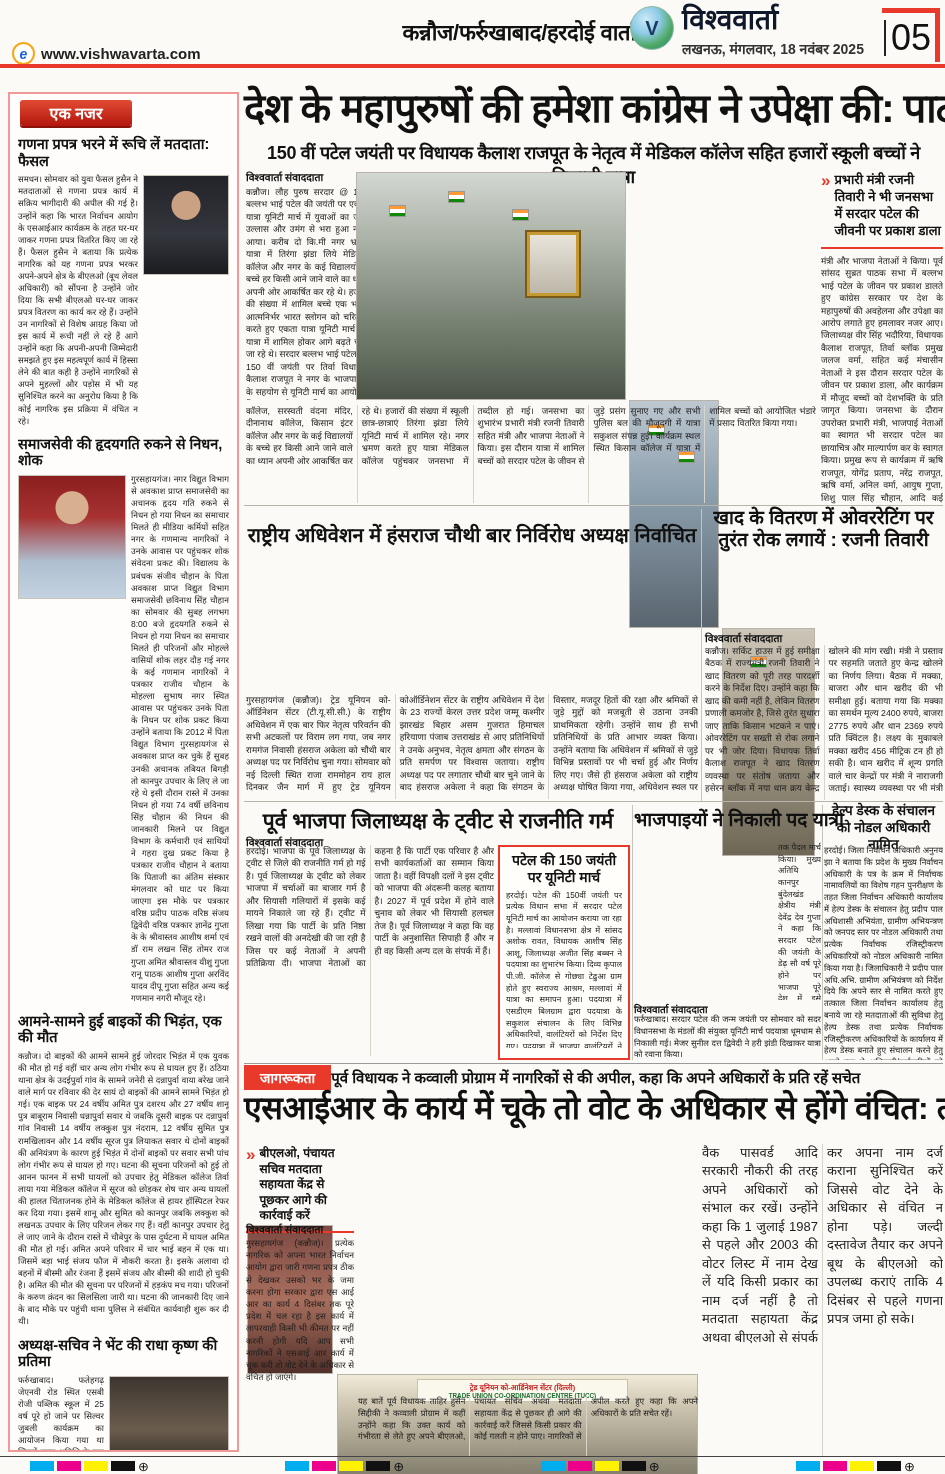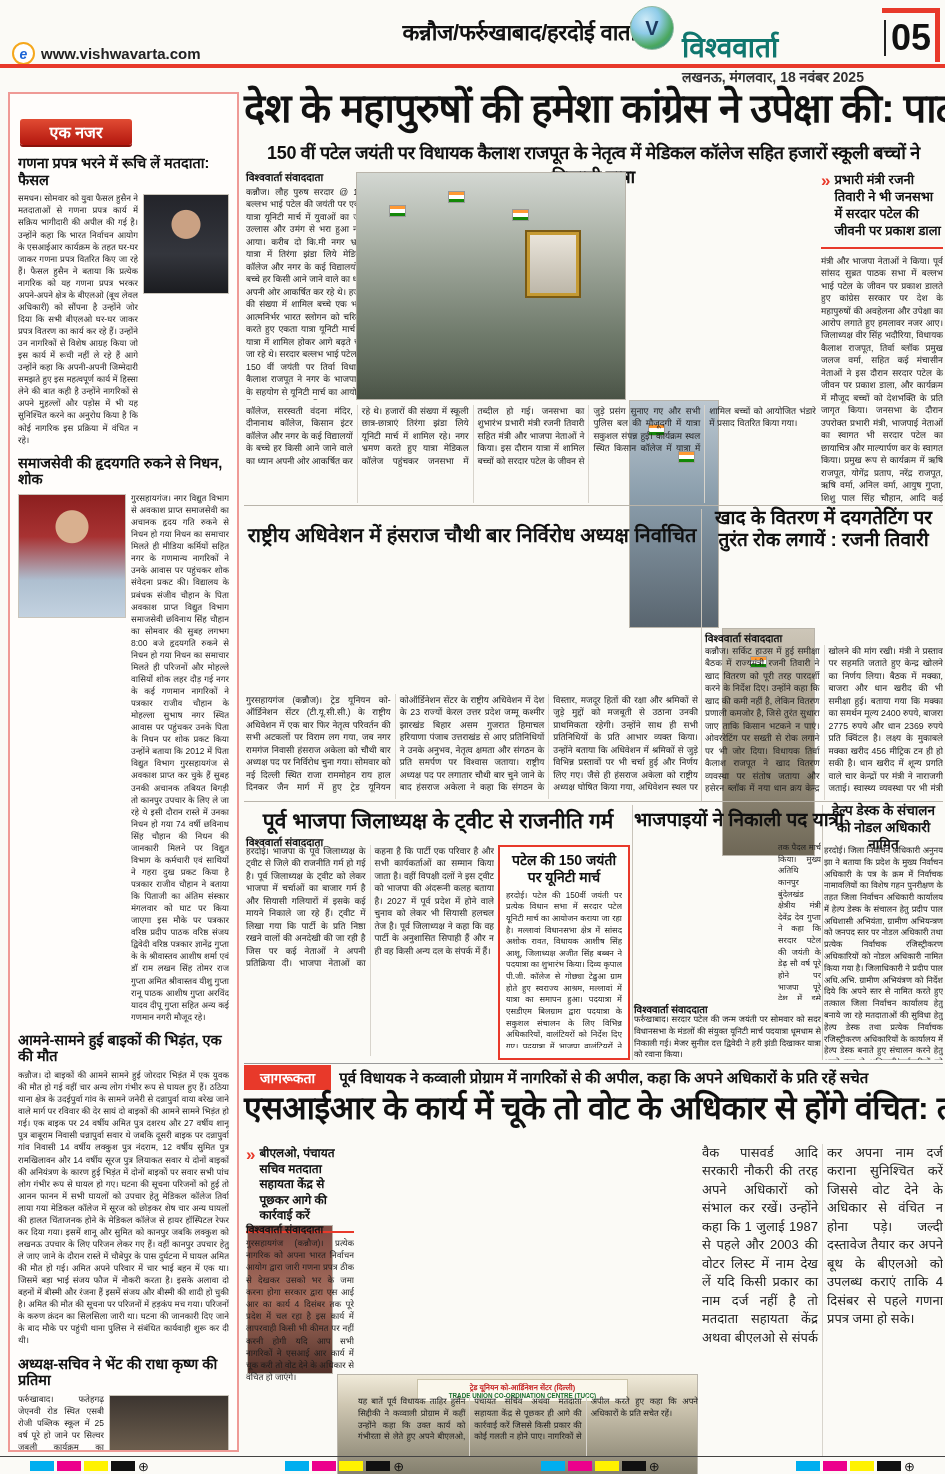--- a/index.html
+++ b/index.html
@@ -14,29 +14,29 @@
 
   
   .region-title{left:226px;top:16px;width:410px;text-align:right;font-size:22px;font-weight:bold;letter-spacing:-.3px;}
   .website{left:12px;top:42px;display:flex;align-items:center;gap:6px;font-size:15px;font-weight:bold;color:#222;}
   .e-icon{width:19px;height:19px;border:2px solid #f5a71c;border-radius:50%;color:#1a63d6;display:flex;
           align-items:center;justify-content:center;font-weight:bold;font-size:14px;font-style:italic;background:#fff;}
   .brand-block{left:630px;top:6px;display:flex;gap:8px;align-items:flex-start;}
   .globe{width:42px;height:42px;border-radius:50%;border:1px solid #8fb9a2;color:#1c3a5e;font-weight:bold;font-size:20px;
          display:flex;align-items:center;justify-content:center;
          background:radial-gradient(circle at 35% 30%,#cdeaf7 0%,#8ecbe8 35%,#4aa75d 68%,#2d7fbf 100%);}
-  .brand-name{font-size:28px;font-weight:bold;color:#0f766e;line-height:1;margin-top:28px;}
+  .brand-name{font-size:28px;font-weight:bold;color:#0f172a;line-height:1;}
   .dateline{font-size:14px;font-weight:bold;color:#333;margin-top:5px;}
   .pageno{left:882px;top:8px;width:58px;height:54px;border-top:5px solid #e8392a;border-right:5px solid #e8392a;
           display:flex;align-items:center;justify-content:flex-end;padding-right:4px;}
-  .pageno span{font-size:36px;font-weight:bold;border-left:2px solid #222;padding-left:5px;line-height:1;}
+  .pageno span{font-size:36px;font-weight:normal;border-left:2px solid #222;padding-left:5px;line-height:1;}
   .red-rule{left:0;top:64px;width:945px;height:4px;background:#e8392a;}
 
   
-  .sidebar{left:8px;top:92px;width:231px;height:1360px;border:2px solid #ef9a96;background:#fffdfb;padding:23px 8px;overflow:hidden;}
+  .sidebar{left:8px;top:92px;width:231px;height:1360px;border:2px solid #ef9a96;background:#fffdfb;padding:4px 8px;overflow:hidden;}
   .eknazar{width:112px;height:26px;background:linear-gradient(180deg,#e14b33,#b3170e);color:#fff;font-weight:bold;
            font-size:16px;display:flex;align-items:center;justify-content:center;border-radius:3px;margin:2px 0 8px 2px;
            box-shadow:0 2px 0 #8a120b;}
   .side-art{margin-bottom:7px;overflow:hidden;}
   .side-art h3{font-size:14.5px;margin:2px 0 4px;line-height:1.15;font-weight:bold;}
   .side-art .body-txt{font-size:8.5px;}
   .sp{border:1px solid #c9c4ba;}
   .sp-r{float:right;margin:2px 0 3px 5px;}
   .sp-l{float:left;margin:2px 5px 3px 0;}
   .p-youth{width:84px;height:98px;background:radial-gradient(circle at 50% 30%,#caa183 0 14px,rgba(0,0,0,0) 15px),
@@ -90,21 +90,21 @@
   .unity-box h4{margin:0 0 4px;font-size:14px;text-align:center;line-height:1.2;}
   .unity-box .body-txt{font-size:8.2px;height:158px;}
   .pady-headline{left:634px;top:806px;width:186px;font-size:19px;font-weight:bold;text-align:center;white-space:nowrap;}
   .pady-sidecol{left:778px;top:842px;width:43px;height:158px;font-size:8.2px;}
   .pady-byline{left:634px;top:1002px;font-size:10px;}
   .pady-body2{left:634px;top:1014px;width:187px;height:46px;font-size:8.3px;}
   .help-headline{left:824px;top:803px;width:119px;font-size:13.5px;font-weight:bold;text-align:center;line-height:1.25;}
   .help-body{left:824px;top:845px;width:119px;height:215px;font-size:8.3px;}
 
   
-  .strip{left:244px;top:1063px;width:699px;height:27px;display:flex;align-items:center;gap:8px;border-top:1px solid #999;}
+  .strip{left:244px;top:1063px;width:699px;height:27px;display:flex;align-items:center;gap:0;border-top:1px solid #999;}
   .strip-label{background:#e8392a;color:#fff;font-weight:bold;font-size:14px;padding:3px 16px;}
   .strip-text{font-size:15px;font-weight:bold;}
   .bottom-headline{left:244px;top:1092px;width:699px;font-size:32px;font-weight:bold;text-align:center;line-height:1.05;
                    letter-spacing:-.5px;white-space:nowrap;}
   .bkicker{left:246px;top:1146px;width:108px;}
   .bkicker .kicker-head{font-size:12px;}
   .bbyline{left:246px;top:1222px;}
   .bbody-left{left:246px;top:1237px;width:108px;height:221px;font-size:8.6px;}
   .bbody-under{left:358px;top:1396px;width:340px;height:60px;column-count:3;font-size:8.3px;}
   .bbody-right{left:702px;top:1144px;width:241px;height:313px;column-count:2;font-size:13px;}
@@ -202,21 +202,21 @@
   <div class="abs hans-headline">राष्ट्रीय अधिवेशन में हंसराज चौथी बार निर्विरोध अध्यक्ष निर्वाचित</div>
   <div class="abs ph photo-h1"></div>
   <div class="abs ph photo-h2">
     <div class="tucc-banner">
       <div class="l1">ट्रेड यूनियन को-आर्डिनेशन सेंटर (दिल्ली)</div>
       <div class="l2">TRADE UNION CO-ORDINATION CENTRE (TUCC)</div>
     </div>
   </div>
   <p class="abs hans-body body-txt cols">गुरसहायगंज (कन्नौज)। ट्रेड यूनियन को-ऑर्डिनेशन सेंटर (टी.यू.सी.सी.) के राष्ट्रीय अधिवेशन में एक बार फिर नेतृत्व परिवर्तन की सभी अटकलों पर विराम लग गया, जब नगर रामगंज निवासी हंसराज अकेला को चौथी बार अध्यक्ष पद पर निर्विरोध चुना गया। सोमवार को नई दिल्ली स्थित राजा राममोहन राय हाल दिनकर जैन मार्ग में हुए ट्रेड यूनियन कोऑर्डिनेशन सेंटर के राष्ट्रीय अधिवेशन में देश के 23 राज्यों केरल उत्तर प्रदेश जम्मू कश्मीर झारखंड बिहार असम गुजरात हिमाचल हरियाणा पंजाब उत्तराखंड से आए प्रतिनिधियों ने उनके अनुभव, नेतृत्व क्षमता और संगठन के प्रति समर्पण पर विश्वास जताया। राष्ट्रीय अध्यक्ष पद पर लगातार चौथी बार चुने जाने के बाद हंसराज अकेला ने कहा कि संगठन के विस्तार, मजदूर हितों की रक्षा और श्रमिकों से जुड़े मुद्दों को मजबूती से उठाना उनकी प्राथमिकता रहेगी। उन्होंने साथ ही सभी प्रतिनिधियों के प्रति आभार व्यक्त किया। उन्होंने बताया कि अधिवेशन में श्रमिकों से जुड़े विभिन्न प्रस्तावों पर भी चर्चा हुई और निर्णय लिए गए। जैसे ही हंसराज अकेला को राष्ट्रीय अध्यक्ष घोषित किया गया, अधिवेशन स्थल पर हर्ष की लहर दौड़ गई और उनके समर्थकों ने एक दूसरे को बधाई दी। यह राष्ट्रीय अधिवेशन 17 नवंबर तक चला जिसमें राष्ट्रीय स्तर के प्रतिनिधियों ने अनुभव और संगठन के प्रति समर्पण का विश्वास जताया।</p>
 
-  <div class="abs khad-headline">खाद के वितरण में दयगतेटिंग पर तुरंत रोक लगायें : रजनी तिवारी</div>
+  <div class="abs khad-headline">खाद के वितरण में ओवररेटिंग पर तुरंत रोक लगायें : रजनी तिवारी</div>
 
   <div class="abs khad-byline byline">विश्ववार्ता संवाददाता</div>
   <p class="abs khad-body body-txt cols">कन्नौज। सर्किट हाउस में हुई समीक्षा बैठक में राज्यमंत्री रजनी तिवारी ने खाद वितरण को पूरी तरह पारदर्शी करने के निर्देश दिए। उन्होंने कहा कि खाद की कमी नहीं है, लेकिन वितरण प्रणाली कमजोर है, जिसे तुरंत सुधारा जाए ताकि किसान भटकने न पाएं। ओवररेटिंग पर सख्ती से रोक लगाने पर भी जोर दिया। विधायक तिर्वा कैलाश राजपूत ने खाद वितरण व्यवस्था पर संतोष जताया और हसेरन ब्लॉक में नया धान क्रय केन्द्र खोलने की मांग रखी। मंत्री ने प्रस्ताव पर सहमति जताते हुए केन्द्र खोलने का निर्णय लिया। बैठक में मक्का, बाजरा और धान खरीद की भी समीक्षा हुई। बताया गया कि मक्का का समर्थन मूल्य 2400 रुपये, बाजरा 2775 रुपये और धान 2369 रुपये प्रति क्विंटल है। लक्ष्य के मुकाबले मक्का खरीद 456 मीट्रिक टन ही हो सकी है। धान खरीद में शून्य प्रगति वाले चार केन्द्रों पर मंत्री ने नाराजगी जताई। स्वास्थ्य व्यवस्था पर भी मंत्री ने गंभीरता दिखाते हुए कहा कि दवाइयों की कमी न रहे और आरोग्य मेलों का व्यापक प्रचार किया जाए। और आने वाले मरीजों को स्वास्थ्य की व्यवस्था की जाए और उन्हें दवाइयां भी वितरित की जाएं किसी भी कीमत पर लापरवाही बर्दाश्त नहीं की जाएगी। इस मौके पर पूर्व सांसद सुब्रत पाठक जिलाध्यक्ष भारतीय जनता पार्टी वीर सिंह भदौरिया के अलावा जिले के अधिकारी भी मौजूद रहे।</p>
 
   <div class="abs hline" style="left:244px;top:801px;width:699px;"></div>
   <div class="abs vline" style="left:632px;top:805px;height:255px;"></div>
   <div class="abs vline" style="left:822px;top:805px;height:255px;"></div>
 
   <div class="abs tweet-headline">पूर्व भाजपा जिलाध्यक्ष के ट्वीट से राजनीति गर्म</div>
   <div class="abs tweet-byline byline">विश्ववार्ता संवाददाता</div>

